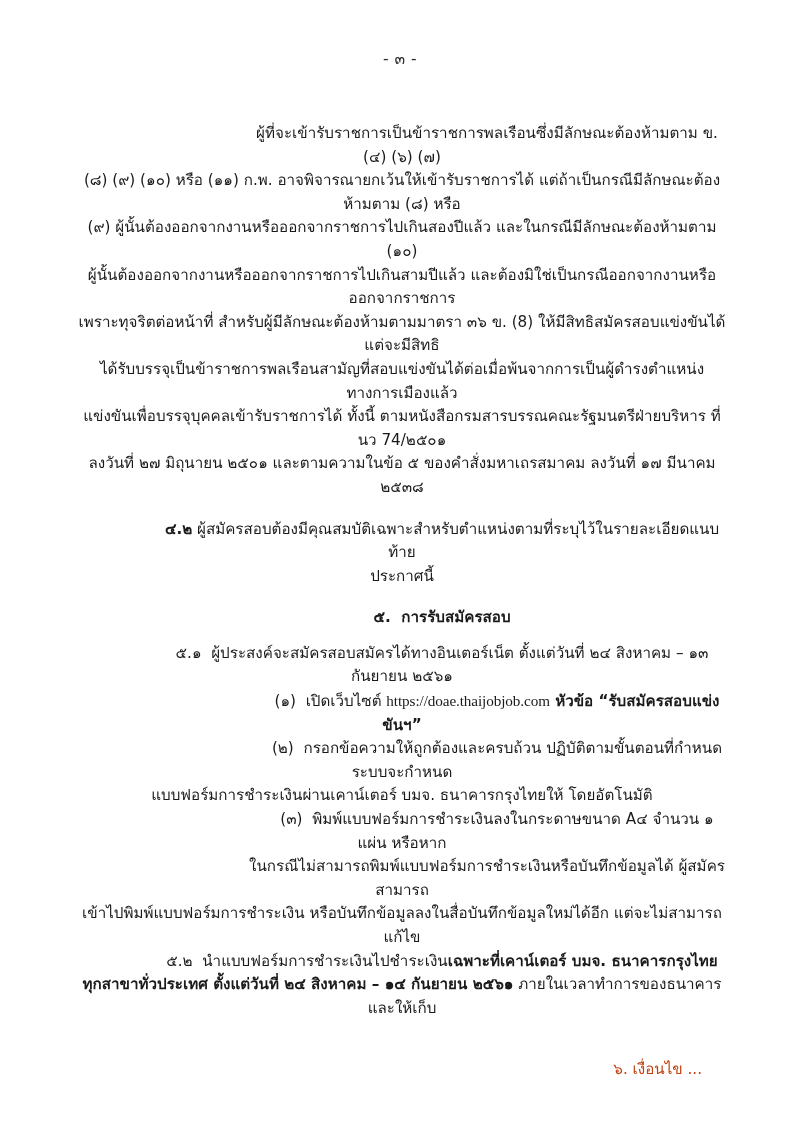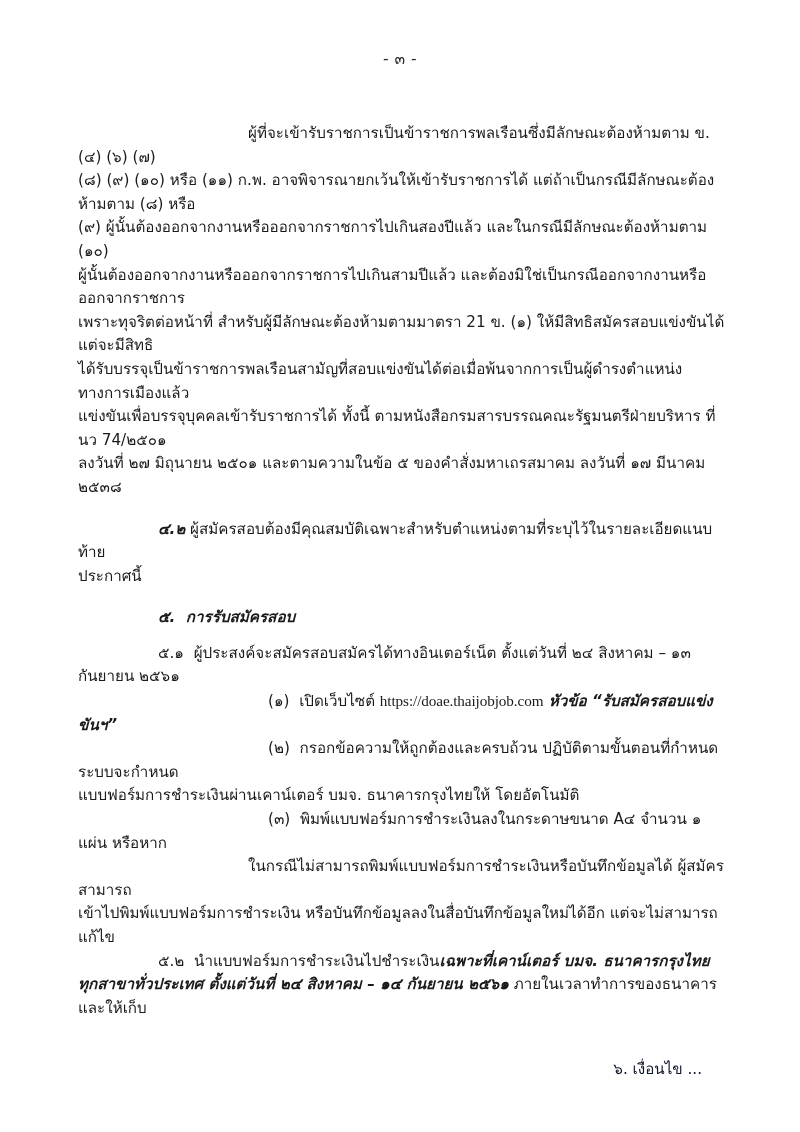--- a/index.html
+++ b/index.html
@@ -36,59 +36,59 @@
     top: 122px;
     width: 648px;
   }
   .spacer-sm { height: 12px; }
   .spacer-md { height: 18px; }
   .line {
     font-size: 15.2px;
     line-height: 23.6px;
     white-space: pre-wrap;
   }
-  .b { font-weight: bold; font-style: italic; }
+  .b { font-weight: bold; }
   .url {
     font-family: Liberation Serif, serif;
     letter-spacing: -0.1px;
   }
   .sec-head {
     font-weight: bold;
     font-size: 15.2px;
     line-height: 23.6px;
     padding-left: 80px;
   }
   .footer-note {
     position: absolute;
     right: 98px;
     bottom: 52px;
     font-size: 15.2px;
     line-height: 22px;
-    color: #0f172a;
+    color: #c2410c;
   }
-  .flow p { margin: 0; }
+  .flow p { margin: 0; text-align: center; }
   .t-ind { display:inline-block; width:170px; }
   .t-ind-sm { display:inline-block; width:80px; }
   .t-ind-lg { display:inline-block; width:190px; }
 </style>
 </head>
 <body>
 
 <div class="page">
 
   <div class="page-number">- ๓ -</div>
 
   <div class="body-area flow">
 
     <div>
       <p class="line"><span class="t-ind"></span><span>ผู้ที่จะเข้ารับราชการเป็นข้าราชการพลเรือนซึ่งมีลักษณะต้องห้ามตาม ข. (๔) (๖) (๗)</span></p>
       <p class="line">(๘) (๙) (๑๐) หรือ (๑๑) ก.พ. อาจพิจารณายกเว้นให้เข้ารับราชการได้ แต่ถ้าเป็นกรณีมีลักษณะต้องห้ามตาม (๘) หรือ</p>
       <p class="line">(๙) ผู้นั้นต้องออกจากงานหรือออกจากราชการไปเกินสองปีแล้ว และในกรณีมีลักษณะต้องห้ามตาม (๑๐)</p>
       <p class="line">ผู้นั้นต้องออกจากงานหรือออกจากราชการไปเกินสามปีแล้ว และต้องมิใช่เป็นกรณีออกจากงานหรือออกจากราชการ</p>
-      <p class="line">เพราะทุจริตต่อหน้าที่ สำหรับผู้มีลักษณะต้องห้ามตามมาตรา 21 ข. (๑) ให้มีสิทธิสมัครสอบแข่งขันได้ แต่จะมีสิทธิ</p>
+      <p class="line">เพราะทุจริตต่อหน้าที่ สำหรับผู้มีลักษณะต้องห้ามตามมาตรา ๓๖ ข. (8) ให้มีสิทธิสมัครสอบแข่งขันได้ แต่จะมีสิทธิ</p>
       <p class="line">ได้รับบรรจุเป็นข้าราชการพลเรือนสามัญที่สอบแข่งขันได้ต่อเมื่อพ้นจากการเป็นผู้ดำรงตำแหน่งทางการเมืองแล้ว</p>
     </div>
 
     <div>
       <p class="line">แข่งขันเพื่อบรรจุบุคคลเข้ารับราชการได้ ทั้งนี้ ตามหนังสือกรมสารบรรณคณะรัฐมนตรีฝ่ายบริหาร ที่ นว 74/๒๕๐๑</p>
       <p class="line">ลงวันที่ ๒๗ มิถุนายน ๒๕๐๑ และตามความในข้อ ๕ ของคำสั่งมหาเถรสมาคม ลงวันที่ ๑๗ มีนาคม ๒๕๓๘</p>
     </div>
 
     <div class="spacer-md"></div>
 

